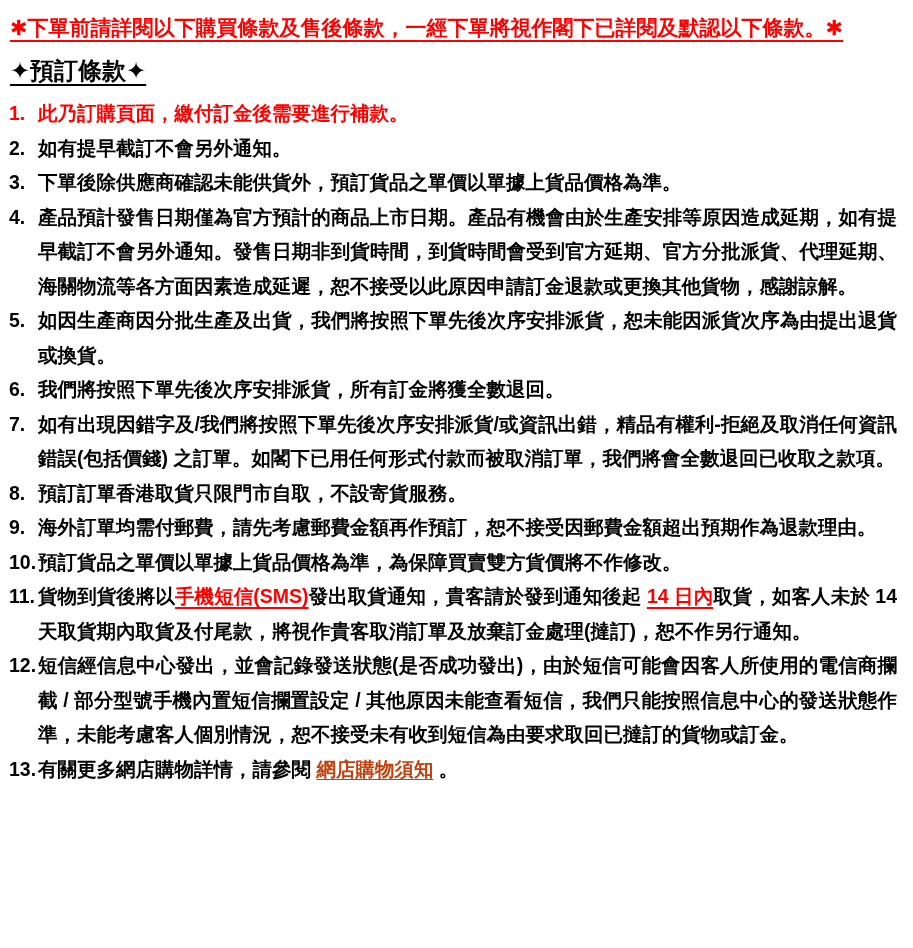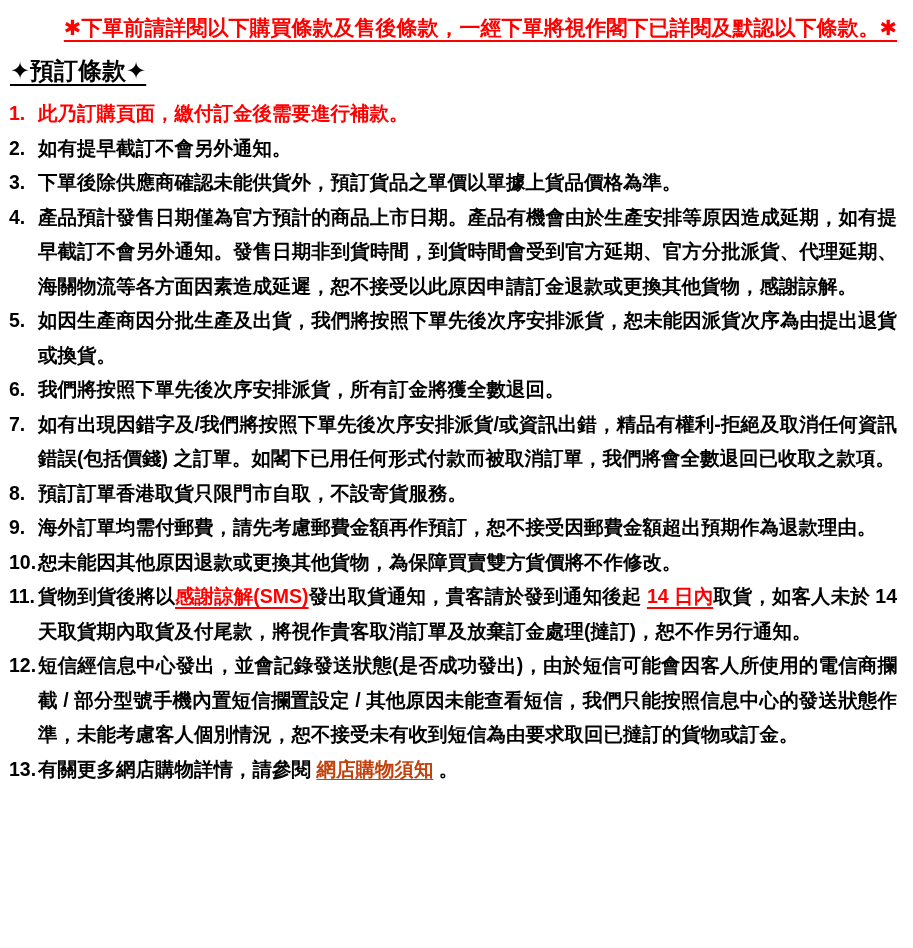--- a/index.html
+++ b/index.html
@@ -15,21 +15,20 @@
     background: #ffffff;
     font-family: "Liberation Sans", "DejaVu Sans", sans-serif;
     font-weight: bold;
     color: #000000;
   }
   .warning-header {
     color: #ff0000;
     font-size: 21px;
     line-height: 27px;
     margin: 4px 0 16px 10px;
-    text-align: right;
   }
   .warning-header span {
     text-decoration: underline;
     text-decoration-thickness: 2px;
     text-underline-offset: 5px;
   }
   .section-title-row {
     margin: 0 0 12px 10px;
     font-size: 24px;
     line-height: 27px;
@@ -121,25 +120,25 @@
       <div class="term-row">
         <span class="term-num">8.</span>
         <span class="term-text">預訂訂單香港取貨只限門市自取，不設寄貨服務。</span>
       </div>
       <div class="term-row">
         <span class="term-num">9.</span>
         <span class="term-text">海外訂單均需付郵費，請先考慮郵費金額再作預訂，恕不接受因郵費金額超出預期作為退款理由。</span>
       </div>
       <div class="term-row">
         <span class="term-num">10.</span>
-        <span class="term-text">恕未能因其他原因退款或更換其他貨物，為保障買賣雙方貨價將不作修改。</span>
+        <span class="term-text">預訂貨品之單價以單據上貨品價格為準，為保障買賣雙方貨價將不作修改。</span>
       </div>
       <div class="term-row">
         <span class="term-num">11.</span>
-        <span class="term-text">貨物到貨後將以<span class="red-underline">感謝諒解(SMS)</span>發出取貨通知，貴客請於發到通知後起 <span class="red-underline">14 日內</span>取貨，如客人未於 14 天取貨期內取貨及付尾款，將視作貴客取消訂單及放棄訂金處理(撻訂)，恕不作另行通知。</span>
+        <span class="term-text">貨物到貨後將以<span class="red-underline">手機短信(SMS)</span>發出取貨通知，貴客請於發到通知後起 <span class="red-underline">14 日內</span>取貨，如客人未於 14 天取貨期內取貨及付尾款，將視作貴客取消訂單及放棄訂金處理(撻訂)，恕不作另行通知。</span>
       </div>
       <div class="term-row">
         <span class="term-num">12.</span>
         <span class="term-text">短信經信息中心發出，並會記錄發送狀態(是否成功發出)，由於短信可能會因客人所使用的電信商攔截 / 部分型號手機內置短信攔置設定 / 其他原因未能查看短信，我們只能按照信息中心的發送狀態作準，未能考慮客人個別情況，恕不接受未有收到短信為由要求取回已撻訂的貨物或訂金。</span>
       </div>
       <div class="term-row">
         <span class="term-num">13.</span>
         <span class="term-text">有關更多網店購物詳情，請參閱 <a class="link" href="#">網店購物須知</a> 。</span>
       </div>
     </div>

